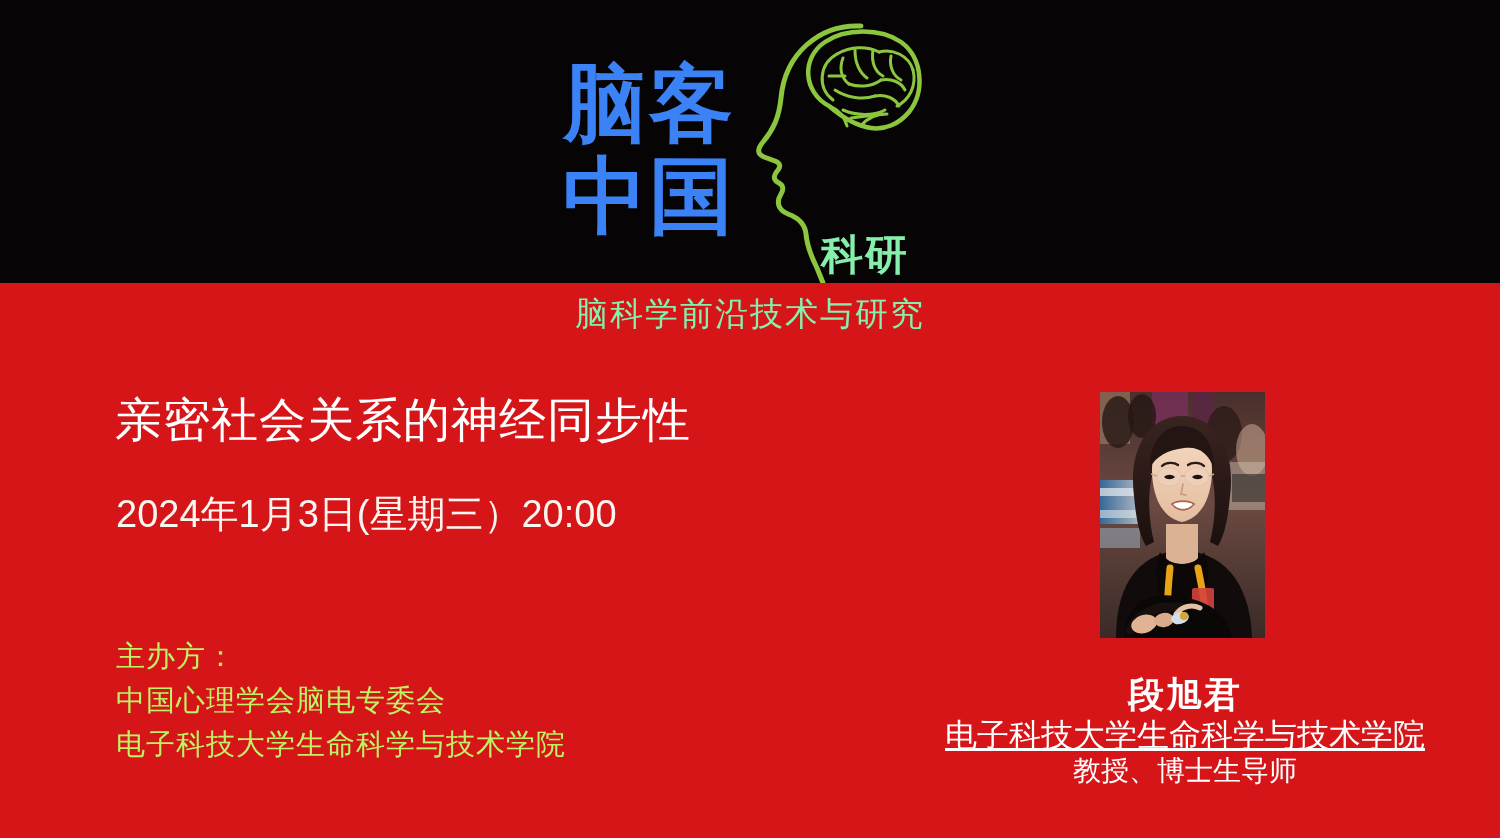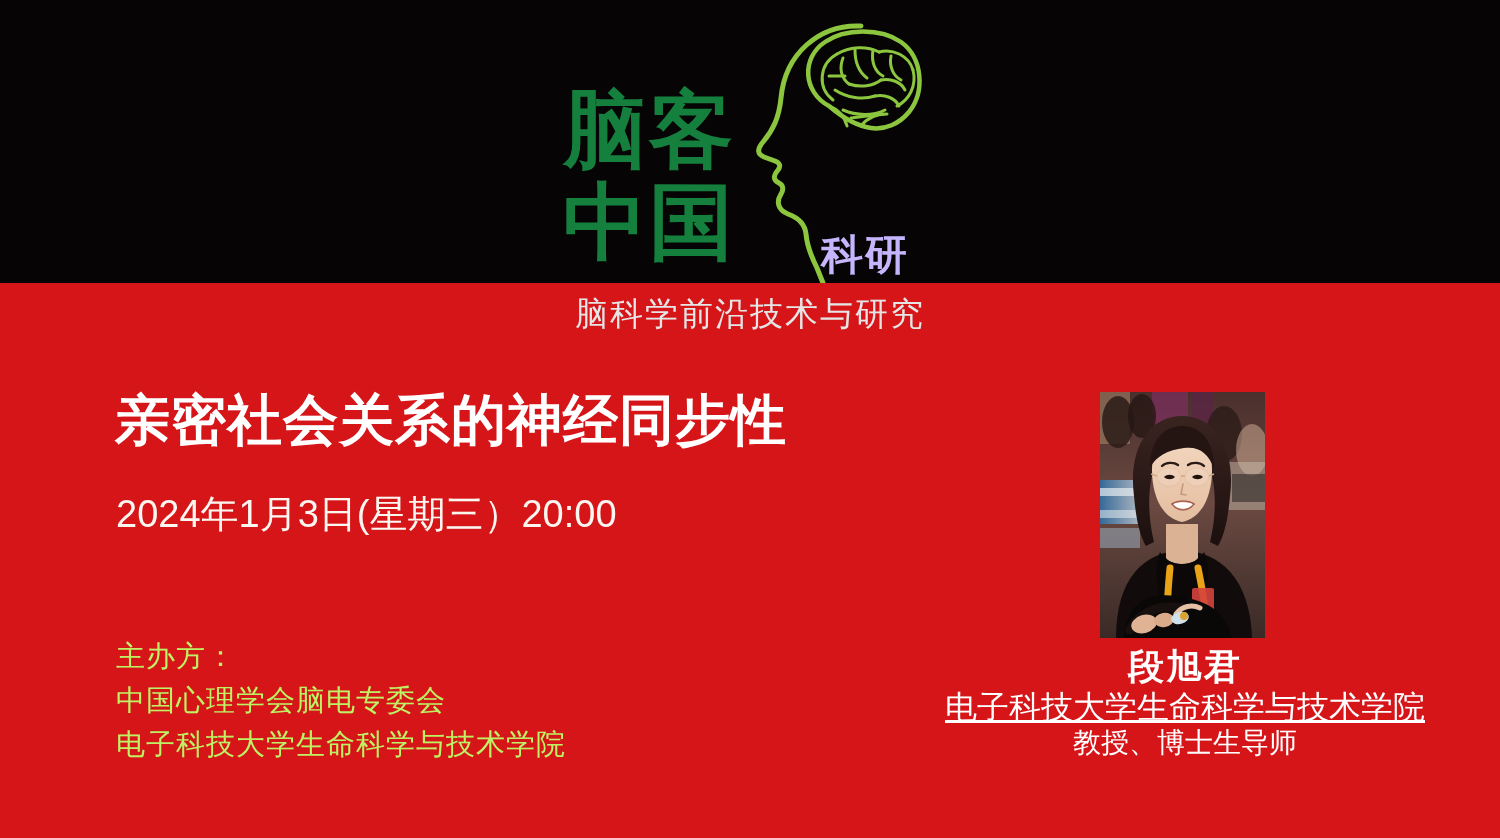--- a/index.html
+++ b/index.html
@@ -27,71 +27,71 @@
   .logo-wrap {
     position: absolute;
     left: 563px;
     top: 0;
     width: 380px;
     height: 283px;
   }
   .logo-cn {
     position: absolute;
     left: 0;
-    top: 84px;
+    top: 58px;
     width: 172px;
-    color: #15803d;
+    color: #3b82f6;
     font-weight: bold;
     font-size: 84px;
     line-height: 92px;
     letter-spacing: 2px;
     text-align: center;
     white-space: nowrap;
   }
   .logo-cn .line2 { display: block; }
   .logo-head {
     position: absolute;
     left: 170px;
     top: 18px;
     width: 210px;
     height: 265px;
   }
   .logo-keyan {
     position: absolute;
     left: 258px;
     top: 232px;
-    color: #c4b5fd;
+    color: #86efac;
     font-weight: bold;
     font-size: 42px;
     line-height: 46px;
     letter-spacing: 2px;
     white-space: nowrap;
   }
 
   
   .subtitle {
     position: absolute;
     left: 0;
     top: 294px;
     width: 1500px;
     text-align: center;
-    color: #e5e5e5;
+    color: #86efac;
     font-size: 33px;
     line-height: 40px;
     letter-spacing: 2px;
   }
 
   
   .main-title {
     position: absolute;
     left: 115px;
     top: 390px;
     color: #FFFFFF;
-    font-weight: bold;
-    font-size: 55px;
+    font-weight: normal;
+    font-size: 47px;
     line-height: 60px;
     letter-spacing: 1px;
     white-space: nowrap;
   }
   .event-date {
     position: absolute;
     left: 116px;
     top: 489px;
     color: #FCF6F0;
     font-size: 38px;
@@ -126,20 +126,21 @@
     top: 645px;
     width: 490px;
     text-align: center;
     color: #FFFFFF;
   }
   .speaker-name {
     font-weight: bold;
     font-size: 36px;
     line-height: 44px;
     letter-spacing: 2px;
+    margin-top: 28px;
   }
   .speaker-affil {
     font-size: 32px;
     line-height: 36px;
     letter-spacing: 0px;
     white-space: nowrap;
     text-decoration: underline;
   }
   .speaker-role {
     font-size: 28px;

